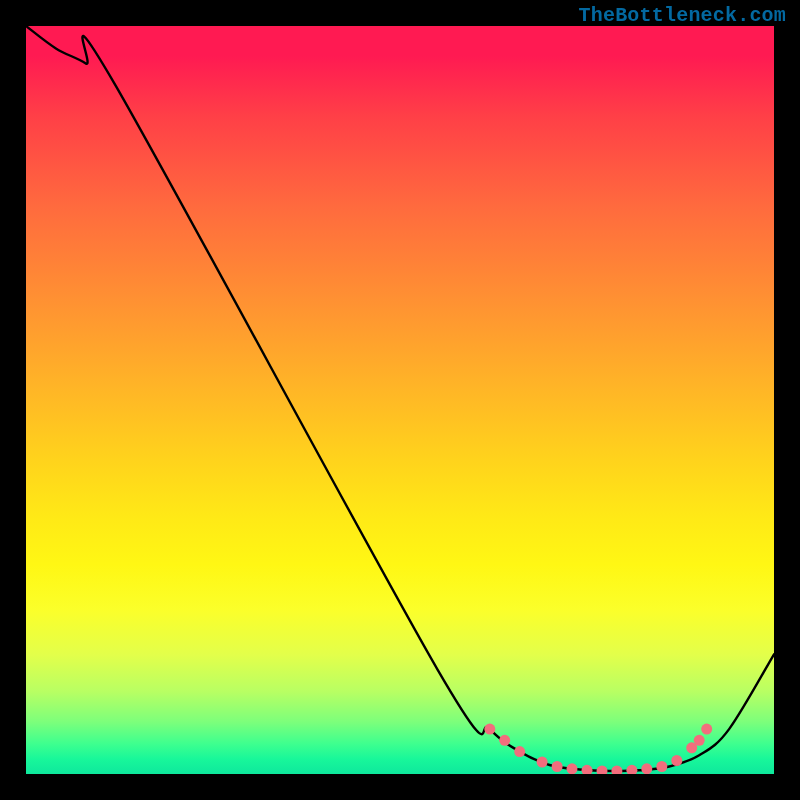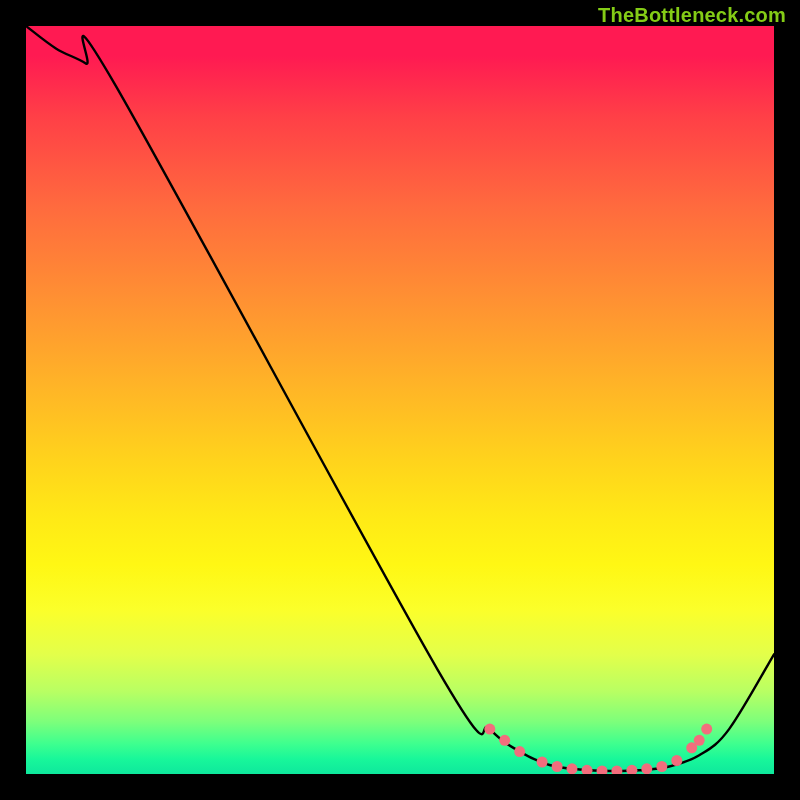--- a/index.html
+++ b/index.html
@@ -14,25 +14,26 @@
   .stage {
     position: relative;
     width: 800px;
     height: 800px;
     background: #000;
   }
   .watermark {
     position: absolute;
     top: 4px;
     right: 14px;
-    color: #84cc16;
+    color: #0369a1;
     font-size: 20px;
     font-weight: 600;
     letter-spacing: 0.2px;
     z-index: 5;
+    font-family: Liberation Mono, monospace;
   }
   .plot-area {
     position: absolute;
     left: 26px;
     top: 26px;
     width: 748px;
     height: 748px;
     overflow: hidden;
   }
   .gradient {

